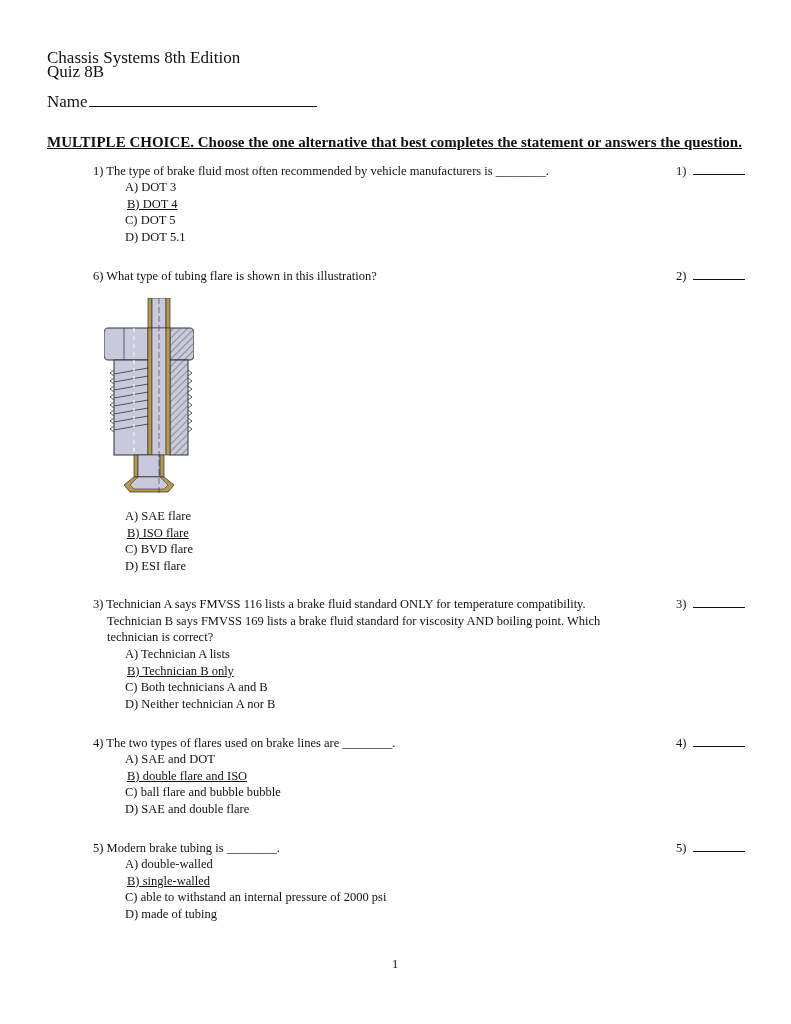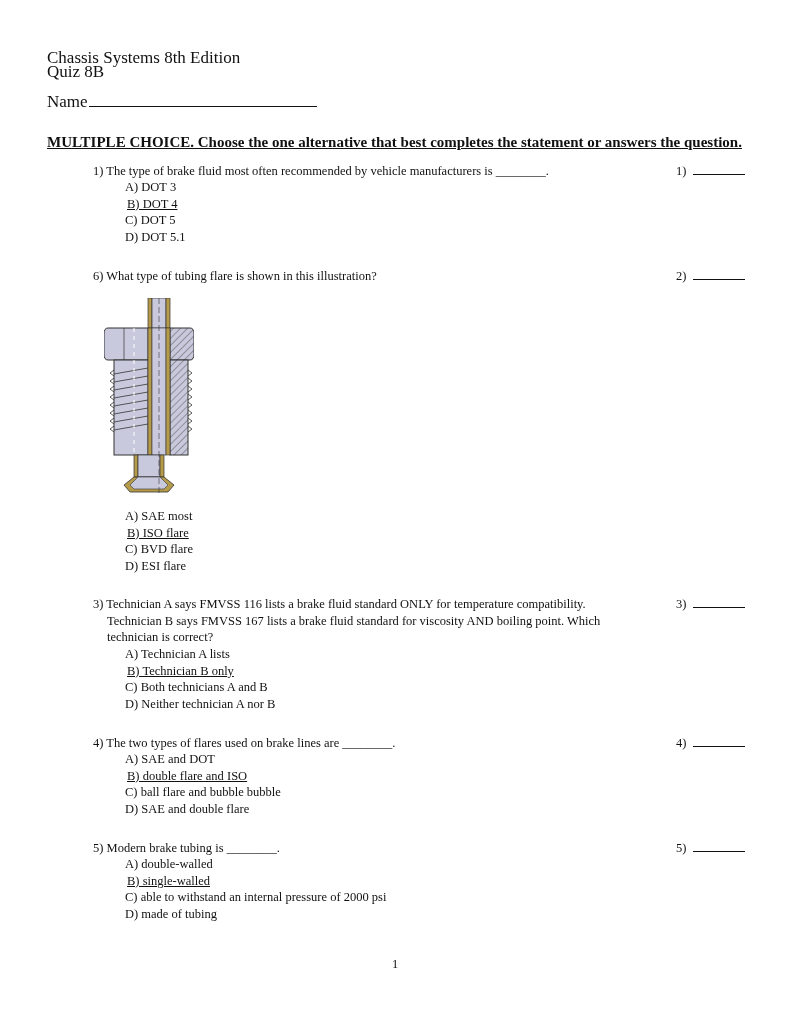--- a/index.html
+++ b/index.html
@@ -70,27 +70,27 @@
   <rect x="34" y="157" width="22" height="22" fill="#c9c9dd" stroke="#333" stroke-width="0.7"></rect>
   <rect x="56" y="157" width="4" height="22" fill="#b59a4a" stroke="#333" stroke-width="0.7"></rect>
 
   <path d="M30 179 L20 187 L26 194 L64 194 L70 187 L60 179 Z" fill="#b59a4a" stroke="#333" stroke-width="0.8"></path>
   <path d="M34 179 L26 187 L30 191 L60 191 L64 187 L56 179 Z" fill="#c9c9dd" stroke="#333" stroke-width="0.6"></path>
 
   <line x1="55" y1="0" x2="55" y2="196" stroke="#333" stroke-width="0.6" stroke-dasharray="6,3"></line>
   <line x1="30" y1="30" x2="30" y2="157" stroke="#fff" stroke-width="1" stroke-dasharray="4,4"></line>
 </svg>
 
-<div class="abs opt" style="top:509px">A) SAE most</div>
+<div class="abs opt" style="top:509px">A) SAE flare</div>
 <div class="abs optB" style="top:526px">B) ISO flare</div>
 <div class="abs opt" style="top:542px">C) BVD flare</div>
 <div class="abs opt" style="top:559px">D) ESI flare</div>
 
 <div class="abs q" style="top:597px">3) Technician A says FMVSS 116 lists a brake fluid standard ONLY for temperature compatibility.</div>
-<div class="abs" style="left:107px; top:614px">Technician B says FMVSS 167 lists a brake fluid standard for viscosity AND boiling point. Which</div>
+<div class="abs" style="left:107px; top:614px">Technician B says FMVSS 169 lists a brake fluid standard for viscosity AND boiling point. Which</div>
 <div class="abs" style="left:107px; top:630px">technician is correct?</div>
 <div class="abs ans" style="top:597px"><span>3)</span><span class="blank"></span></div>
 <div class="abs opt" style="top:647px">A) Technician A lists</div>
 <div class="abs optB" style="top:664px">B) Technician B only</div>
 <div class="abs opt" style="top:680px">C) Both technicians A and B</div>
 <div class="abs opt" style="top:697px">D) Neither technician A nor B</div>
 
 <div class="abs q" style="top:736px">4) The two types of flares used on brake lines are ________.</div>
 <div class="abs ans" style="top:736px"><span>4)</span><span class="blank"></span></div>
 <div class="abs opt" style="top:752px">A) SAE and DOT</div>

